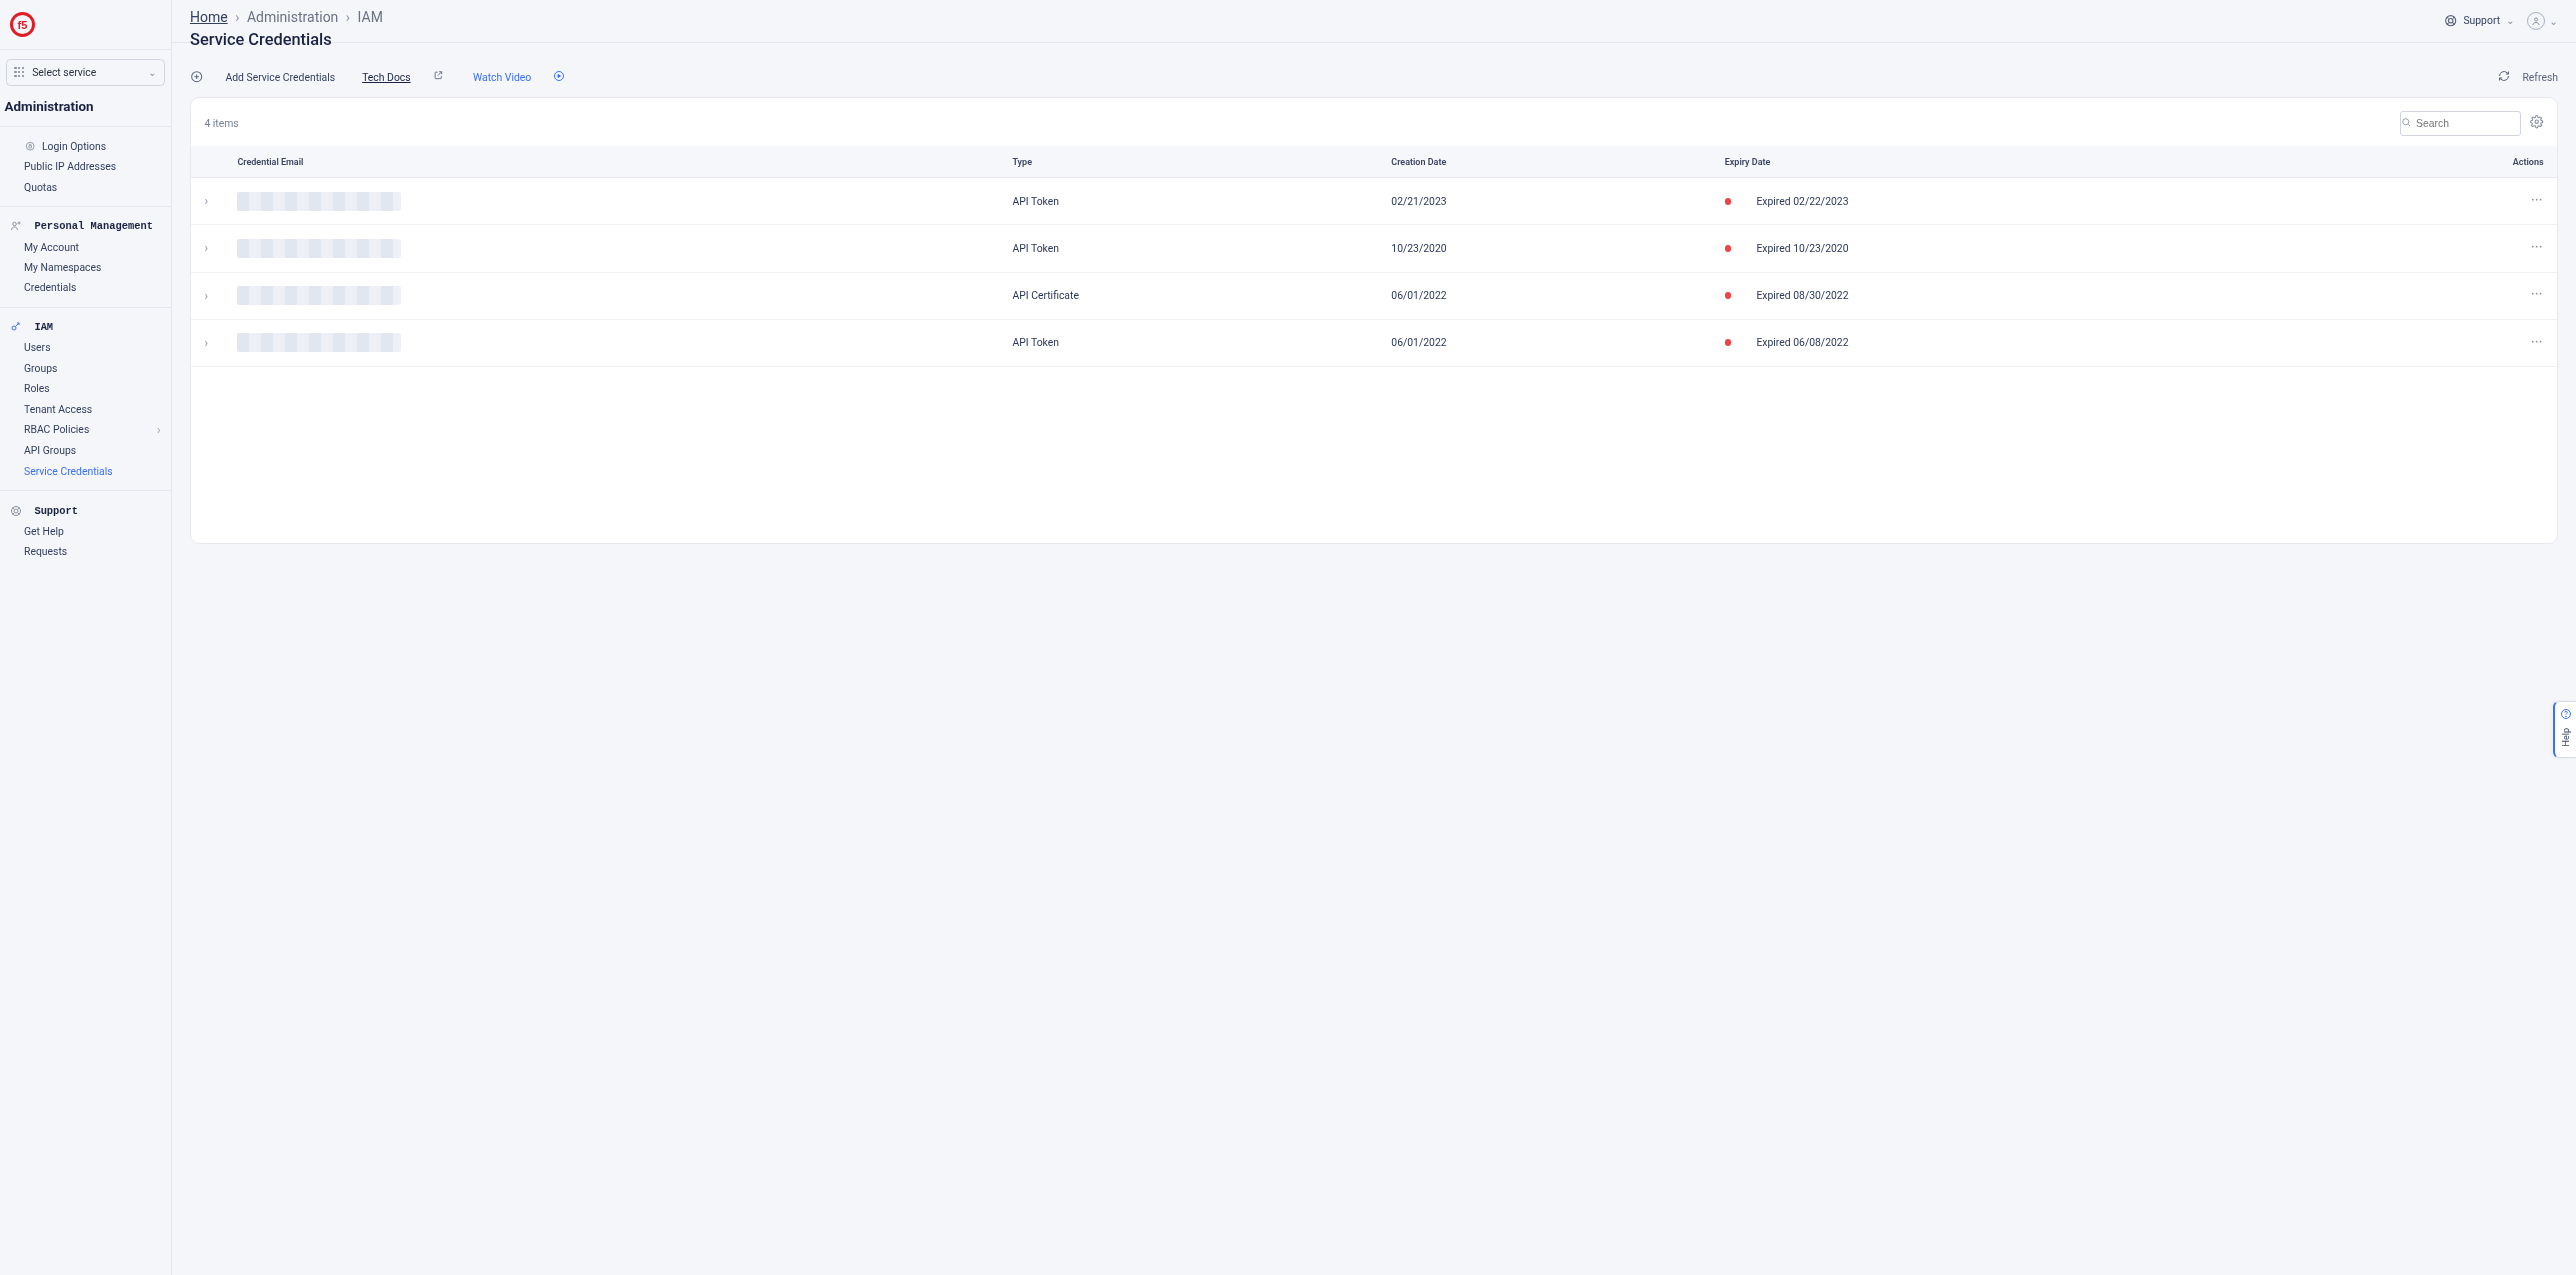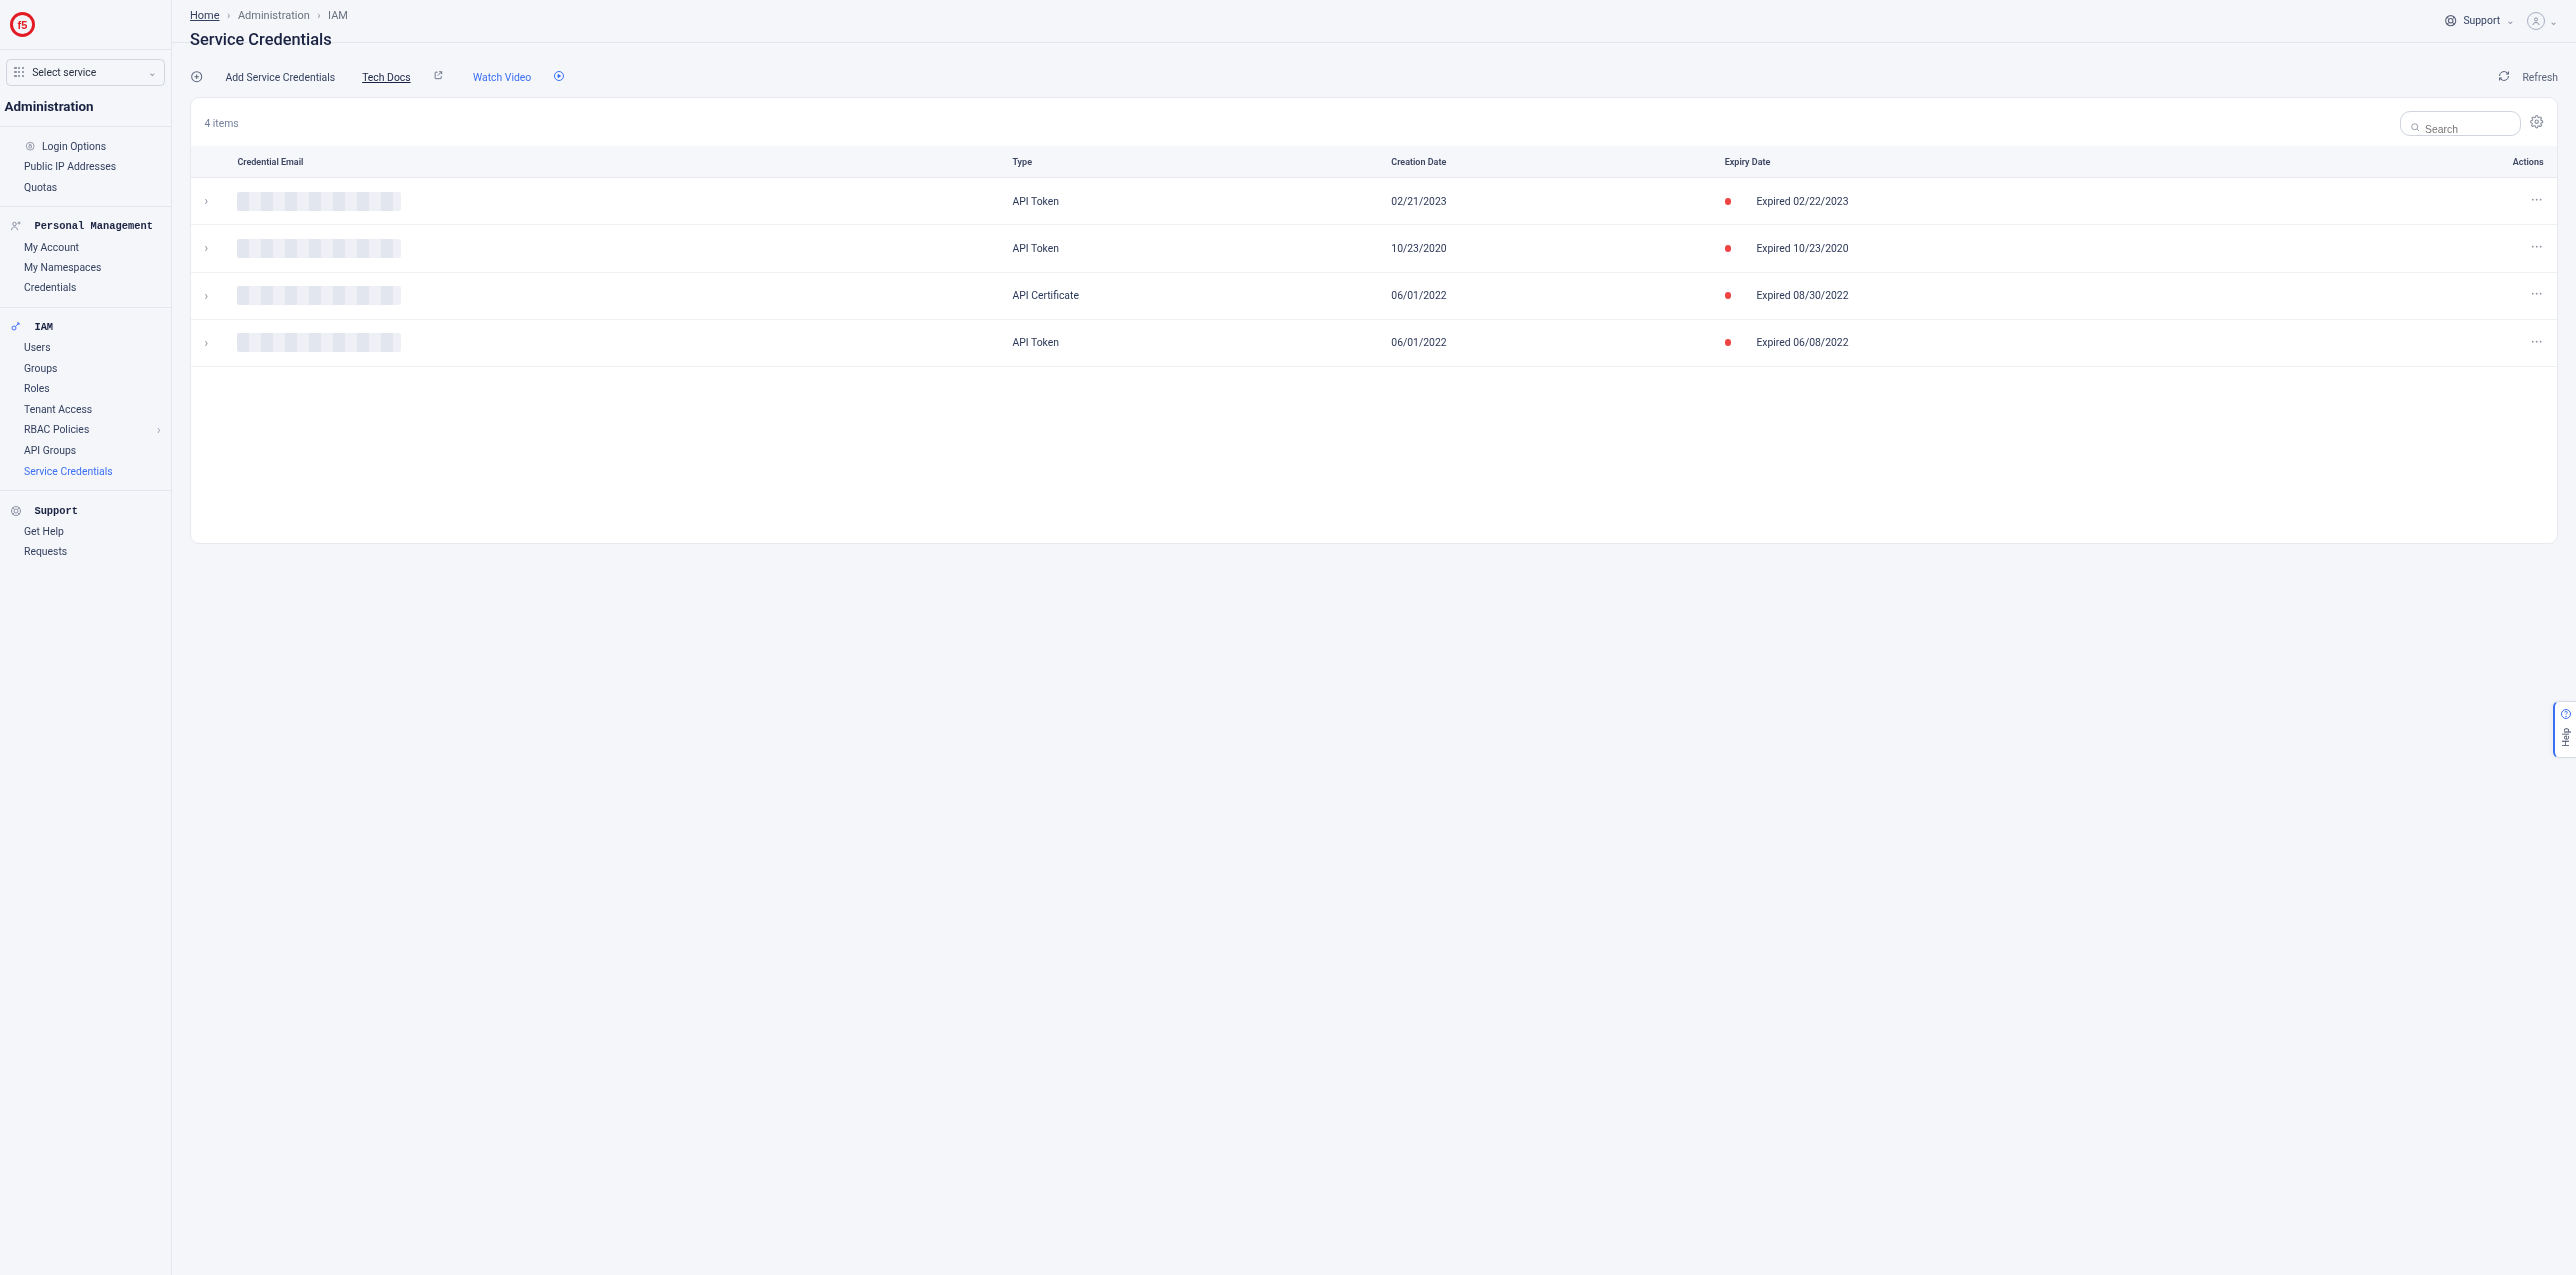--- a/index.html
+++ b/index.html
@@ -71,21 +71,21 @@
 .nav-item .chev { color:#a0a6b4; font-size:12px;}
 
 .main { flex:1; display:flex; flex-direction:column; overflow:hidden; }
 .topbar {
   height: 43px;
   background:#f4f6fa;
   border-bottom:0.7px solid #e3e6ec;
   display:flex; align-items:flex-start;
   padding: 9px 18px 0 18px;
 }
-.crumbs { display:flex; align-items:center; gap:6px; font-size:11px; color:#6b7280; }
+.crumbs { display:flex; align-items:center; gap:6px; font-size:14px; color:#6b7280; }
 .crumbs a { color:#34405f; text-decoration:underline; cursor:pointer;}
 .crumbs .sep::after{content:'›'; color:#9097a5; padding:0 1.5px;}
 .crumbs .leaf { color:#6b7280; }
 .top-right { margin-left:auto; display:flex; align-items:center; gap:12px; padding-top:3px;}
 .support-dd { display:flex; align-items:center; gap:6px; color:#34405f; cursor:pointer;}
 .support-dd .icon{ width:13.4px;height:13.4px; }
 .avatar { width:18px;height:18px;border-radius:50%; border:0.7px solid #a8b0c0; display:flex;align-items:center;justify-content:center; color:#8a90a0;}
 .avatar-wrap{display:flex;align-items:center;gap:4.5px;cursor:pointer;}
 .page-title {
   font-size:16.4px; font-weight:500; color:#1a2342;
@@ -108,22 +108,22 @@
 .panel {
   background:#fff; border:0.7px solid #e7e9ef; border-radius:9px;
   min-height: 447px;
 }
 .panel-toolbar{
   display:flex; align-items:center; padding:13.4px 13.4px 10.4px 13.4px;
 }
 .items-count{ color:#74809b; }
 .search-box{
   margin-left:auto;
-  border:0.7px solid #cfd4de; border-radius:10px; height:25px; width:121px;
-  display:flex; align-items:flex-end; padding:0 9px; color:#8a90a0;
+  border:0.7px solid #cfd4de; border-radius:3px; height:25px; width:121px;
+  display:flex; align-items:center; padding:0 0; color:#8a90a0;
 }
 .search-box input{border:none;outline:none;font-size:10.4px;width:100%;background:transparent;color:#34405f;}
 .gear-btn{ margin-left:9px; color:#8a90a0; cursor:pointer;}
 
 .tbl{ width:100%; border-collapse:collapse; }
 .tbl thead th{
   text-align:left; font-weight:600; font-size:9px; color:#3b4560;
   background:#f6f7fb; padding:10.4px 13.4px;
   border-bottom:0.7px solid #e7e9ef;
 }

